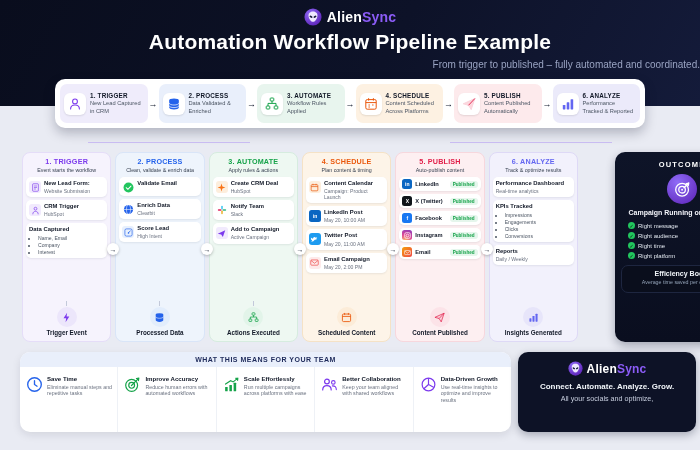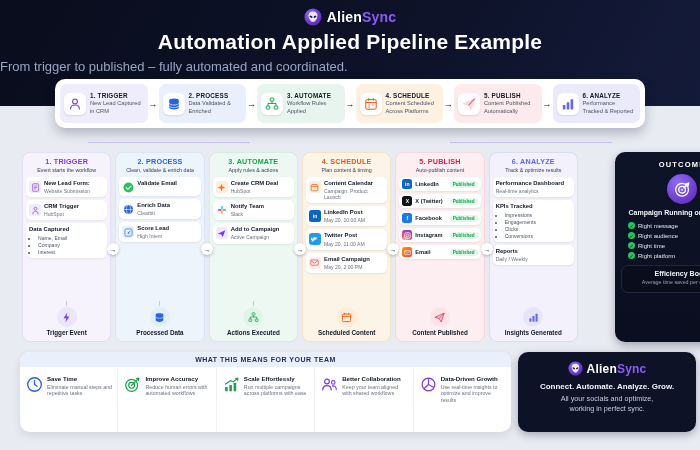--- a/index.html
+++ b/index.html
@@ -6,21 +6,21 @@
   .canvas{position:relative;width:700px;height:450px;overflow:hidden;background:#e9ebf3;
     font-family:"Liberation Sans","DejaVu Sans",sans-serif;-webkit-font-smoothing:antialiased;}
   
   .hdr{position:absolute;left:0;top:0;width:700px;height:106px;
     background:linear-gradient(120deg,#090d1d 0%,#0d1228 55%,#141b3a 100%);}
   .logo-row{position:absolute;top:8px;left:0;width:100%;display:flex;justify-content:center;align-items:center;gap:5px;}
   .logo-text{font-size:14px;font-weight:bold;color:#fff;letter-spacing:.2px;}
   .logo-text .sync{color:#8b5cf6;}
   .hdr-title{position:absolute;top:30px;left:0;width:100%;text-align:center;color:#ffffff;
     font-size:21px;font-weight:bold;letter-spacing:.2px;}
-  .hdr-sub{position:absolute;top:59px;left:0;width:100%;text-align:left;color:#99a3c2;font-size:13px;}
+  .hdr-sub{position:absolute;top:59px;left:0;width:100%;text-align:right;color:#99a3c2;font-size:10px;}
   
   .steps-card{position:absolute;left:55px;top:79px;width:590px;height:49px;background:#fff;border-radius:10px;
     box-shadow:0 5px 12px rgba(8,12,35,.25);display:flex;align-items:center;padding:0 5px;gap:1px;box-sizing:border-box;}
   .step{flex:1;display:flex;align-items:center;gap:4px;border-radius:7px;padding:3px 4px;height:39px;box-sizing:border-box;}
   .s0{background:#efecfb;} .s1{background:#e9effb;} .s2{background:#e8f5ee;}
   .s3{background:#fdf1e2;} .s4{background:#fdeaec;} .s5{background:#ebeafa;}
   .step-tile{width:22px;height:22px;background:#fff;border-radius:6px;display:flex;align-items:center;justify-content:center;
     flex:none;box-shadow:0 1px 2px rgba(0,0,0,.1);}
   .step-title{font-size:6.3px;font-weight:bold;color:#111827;letter-spacing:.2px;}
   .step-desc{font-size:5.7px;color:#4b5563;line-height:1.25;margin-top:1px;}
@@ -121,21 +121,21 @@
               <stop offset="100%" stop-color="#5b21b6"></stop>
             </radialGradient>
           </defs>
         <circle cx="10" cy="10" r="9.5" fill="url(#g1)"></circle>
         <path d="M10 3.8 C13.6 3.8 15.6 6.4 14.8 9.6 C14.1 12.5 12.2 15.4 10 15.4 C7.8 15.4 5.9 12.5 5.2 9.6 C4.4 6.4 6.4 3.8 10 3.8 Z" fill="#eee9ff"></path>
         <ellipse cx="7.8" cy="9.7" rx="1.8" ry="1" transform="rotate(30 7.8 9.7)" fill="#121736"></ellipse>
         <ellipse cx="12.2" cy="9.7" rx="1.8" ry="1" transform="rotate(-30 12.2 9.7)" fill="#121736"></ellipse>
       </svg>
       <div class="logo-text"><span>Alien</span><span class="sync">Sync</span></div>
     </div>
-    <div class="hdr-title">Automation Applied Pipeline Example</div>
+    <div class="hdr-title">Automation Workflow Pipeline Example</div>
     <div class="hdr-sub">From trigger to published – fully automated and coordinated.</div>
   </div>
 
   <div class="steps-card">
     <div class="step s0">
       <div class="step-tile">
         <svg width="14" height="14" viewBox="0 0 14 14">
             <circle cx="7" cy="4.4" r="2.4" stroke="#7c3aed" stroke-width="1.1" fill="none"></circle>
             <path d="M2.6 12 C2.6 9.2 4.6 8 7 8 C9.4 8 11.4 9.2 11.4 12" stroke="#7c3aed" stroke-width="1.1" fill="none" stroke-linecap="round"></path>
           </svg>
@@ -647,16 +647,15 @@
           </defs>
         <circle cx="10" cy="10" r="9.5" fill="url(#g2)"></circle>
         <path d="M10 3.8 C13.6 3.8 15.6 6.4 14.8 9.6 C14.1 12.5 12.2 15.4 10 15.4 C7.8 15.4 5.9 12.5 5.2 9.6 C4.4 6.4 6.4 3.8 10 3.8 Z" fill="#eee9ff"></path>
         <ellipse cx="7.8" cy="9.7" rx="1.8" ry="1" transform="rotate(30 7.8 9.7)" fill="#121736"></ellipse>
         <ellipse cx="12.2" cy="9.7" rx="1.8" ry="1" transform="rotate(-30 12.2 9.7)" fill="#121736"></ellipse>
       </svg>
       <div class="logo-text"><span>Alien</span><span class="sync">Sync</span></div>
     </div>
     <div class="bc-tag">Connect. Automate. Analyze. Grow.</div>
     <div class="bc-line">All your socials and optimize,</div>
-    <div class="bc-line" style="margin-top:1px">working in perfect sync.</div>
   </div>
 
 </div>
 
 </body></html>

